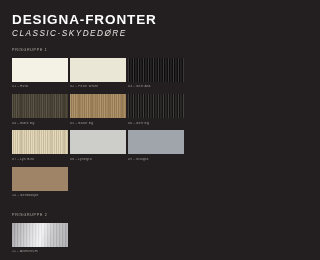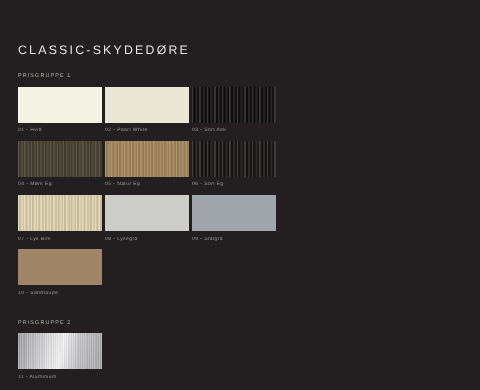--- a/index.html
+++ b/index.html
@@ -29,27 +29,28 @@
   }
   .title {
     font-size: 13.5px;
     font-weight: bold;
     letter-spacing: 0.9px;
     color: #ffffff;
     line-height: 1.05;
     white-space: nowrap;
   }
   .subtitle {
-    margin-top: 16px;
+    margin-top: 2px;
     font-size: 8.2px;
     font-weight: normal;
     letter-spacing: 1.5px;
     color: #e6e4e2;
     line-height: 1.1;
     white-space: nowrap;
+    font-style: italic;
   }
 
   
   .group-heading {
     font-size: 3.6px;
     letter-spacing: 0.75px;
     color: #b9b4ae;
     text-transform: uppercase;
     line-height: 1;
   }
@@ -130,20 +131,21 @@
     );
     pointer-events: none;
   }
 </style>
 </head>
 <body>
 
 <div class="page">
 
   <div class="header">
+    <div class="title">DESIGNA-FRONTER</div>
     <div class="subtitle">CLASSIC-SKYDEDØRE</div>
   </div>
 
   <div>
     <div class="group-heading group-1">PRISGRUPPE 1</div>
     <div class="swatch-grid" id="grid-1">
         <div class="swatch-cell">
           <div class="swatch-chip" style="background-color: rgb(244, 242, 228);"></div>
           <div class="swatch-label">01 - Hvid</div>
         </div>

